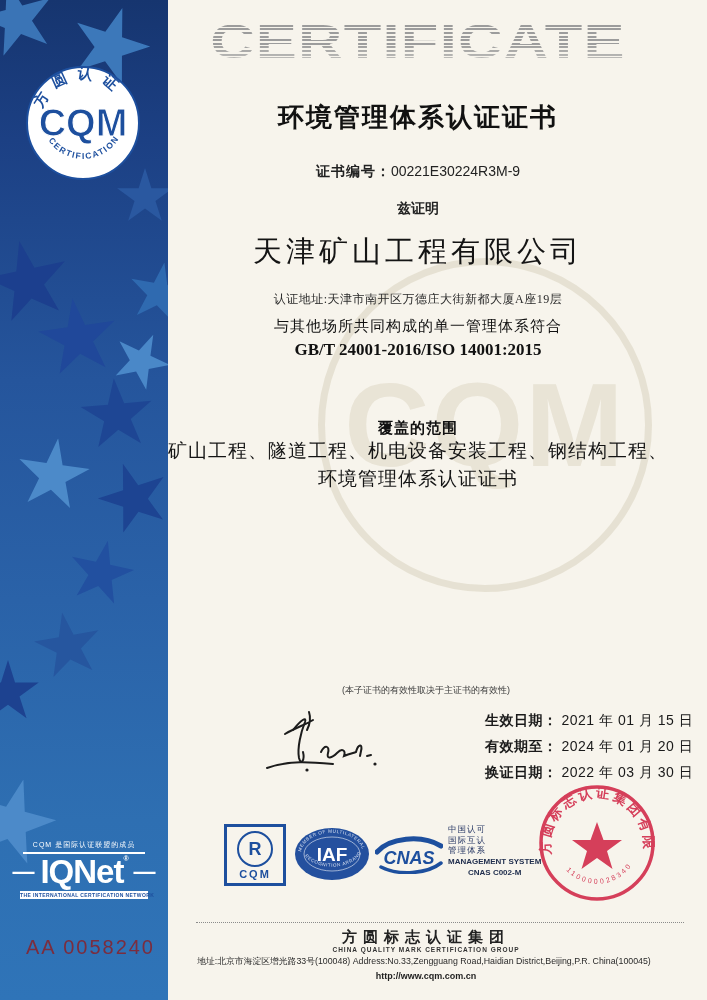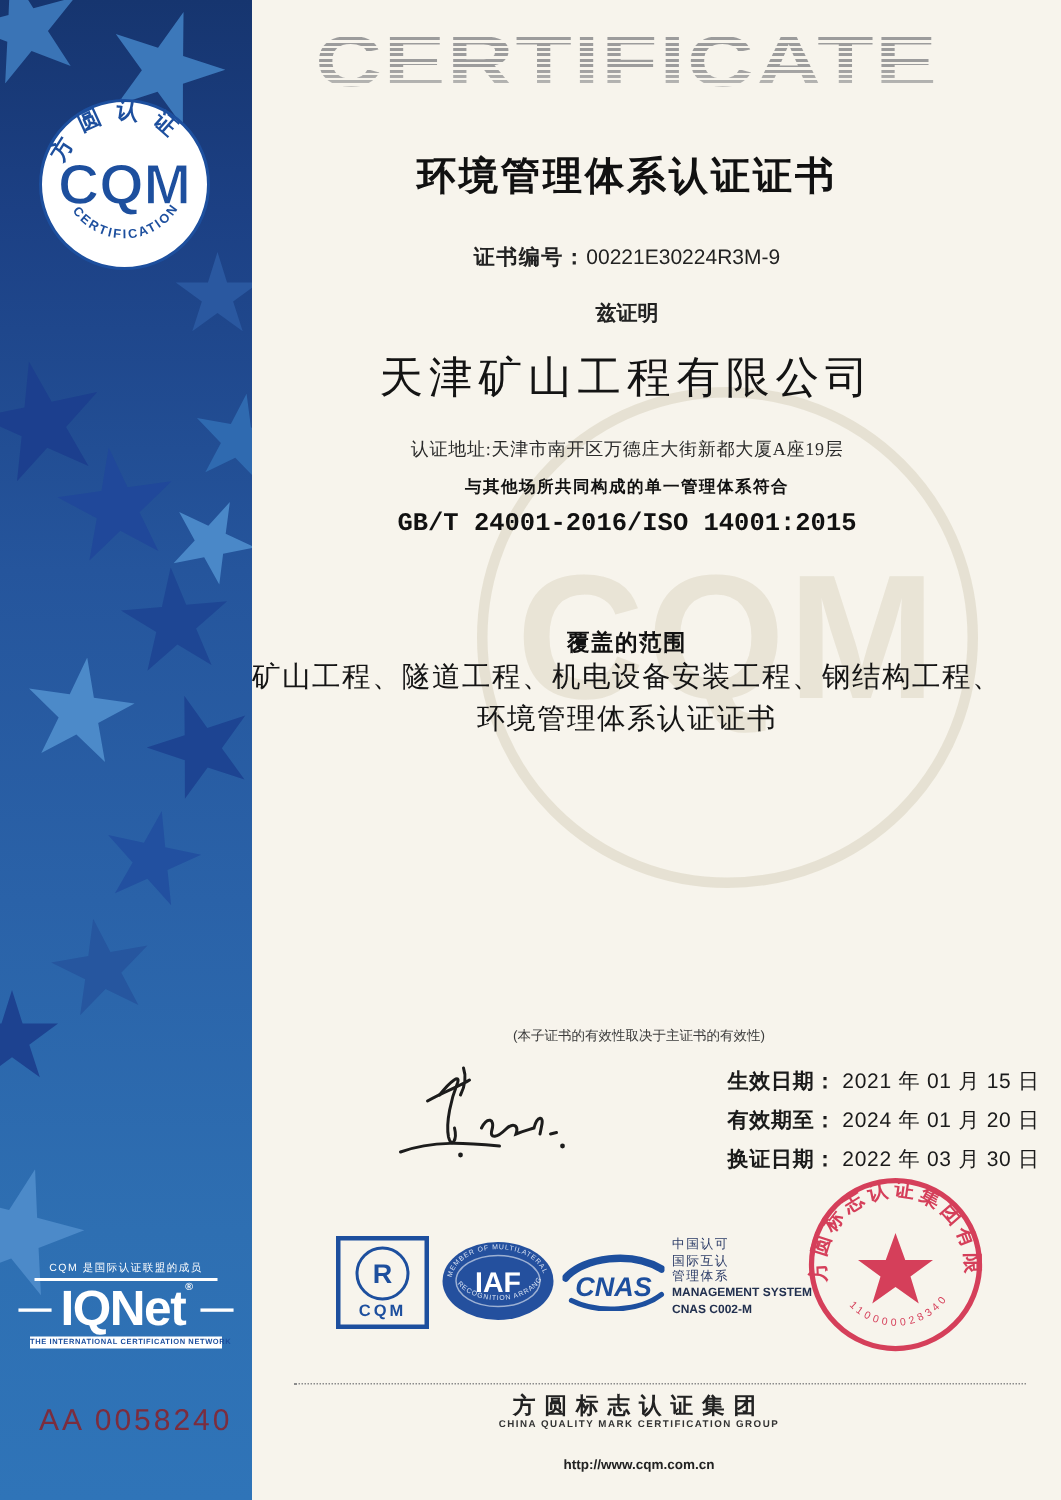--- a/index.html
+++ b/index.html
@@ -50,22 +50,22 @@
     -webkit-background-clip:text;background-clip:text;color:transparent;
     -webkit-mask-image:linear-gradient(180deg,#000 55%,rgba(0,0,0,.4) 100%);
             mask-image:linear-gradient(180deg,#000 55%,rgba(0,0,0,.4) 100%);
   }
   .cert-title{top:100px;font-size:26px;font-weight:bold;letter-spacing:2px;color:#111;}
   .cert-no{top:163px;font-size:14px;color:#222;}
   .cert-no b{letter-spacing:1px;}
   .certify{top:200px;font-size:14px;font-weight:bold;color:#222;}
   .company{top:232px;font-size:29px;letter-spacing:4px;color:#141414;font-family:"Liberation Serif",serif;}
   .addr{top:291px;font-size:12px;color:#2a2a2a;font-family:"Liberation Serif",serif;letter-spacing:.5px;}
-  .conform{top:317px;font-size:11px;font-weight:bold;color:#111;letter-spacing:1px;}
-  .standard{top:340px;font-size:17px;font-weight:bold;color:#111;font-family:Liberation Mono, monospace;}
+  .conform{top:317px;font-size:15px;font-weight:normal;color:#111;letter-spacing:1px;}
+  .standard{top:340px;font-size:17px;font-weight:bold;color:#111;font-family:Liberation Serif, serif;}
   .scope-label{top:407px;font-size:15px;font-weight:bold;color:#111;letter-spacing:1px;margin-top:12px;}
   .scope1{top:438px;font-size:19px;color:#141414;font-family:"Liberation Serif",serif;letter-spacing:1px;}
   .scope2{top:466px;font-size:19px;color:#141414;font-family:"Liberation Serif",serif;letter-spacing:1px;}
   .note{top:684px;font-size:9px;color:#3a3a3a;left:8px;}
   .signature{position:absolute;left:95px;top:708px;}
   .dates{position:absolute;left:317px;top:712px;}
   .date-row{display:flex;align-items:baseline;font-size:14px;color:#1a1a1a;margin-bottom:8px;white-space:nowrap;}
   .date-row .dl{font-weight:bold;letter-spacing:.5px;}
   .date-row .dv{margin-left:4px;letter-spacing:.5px;}
   .marks{position:absolute;left:0;top:820px;width:539px;height:80px;}
@@ -75,21 +75,21 @@
   }
   .cqm-r .circ{
     width:32px;height:32px;border:2.5px solid #1d4f9e;border-radius:50%;margin-top:4px;
     display:flex;align-items:center;justify-content:center;font-size:18px;font-weight:bold;color:#1d4f9e;
   }
   .cqm-r .cap{font-size:11px;font-weight:bold;color:#1d4f9e;letter-spacing:2px;margin-top:1px;}
   .iaf{position:absolute;left:126px;top:7px;}
   .cnas{position:absolute;left:207px;top:16px;}
   .accred{position:absolute;left:280px;top:4px;color:#2a3a66;line-height:1.25;}
   .accred .cnl{font-size:8.5px;letter-spacing:1px;}
-  .accred .enl{font-size:8px;font-weight:bold;color:#22304f;margin-top:1px;white-space:nowrap;}
+  .accred .enl{font-size:8px;font-weight:bold;color:#22304f;margin-top:1px;white-space:nowrap;text-align:center;}
   .stamp{position:absolute;left:368px;top:782px;width:122px;height:122px;opacity:.92;}
   .divider{position:absolute;left:28px;top:922px;width:488px;border-top:1.5px dotted #8b8b8b;}
   .footer-cn{top:928px;font-size:15px;font-weight:bold;letter-spacing:6px;color:#222;left:8px;}
   .footer-en{top:946px;font-size:6.5px;font-weight:bold;letter-spacing:1px;color:#333;left:8px;}
   .footer-addr{top:956px;font-size:8.8px;color:#2a2a2a;left:-24px;width:560px;white-space:nowrap;}
   .footer-web{top:971px;font-size:9px;font-weight:bold;color:#222;left:8px;}
 </style>
 </head>
 <body>
 
@@ -254,14 +254,15 @@
       <text font-size="7" fill="#d3304e" font-family="Liberation Sans, sans-serif" letter-spacing="2.5">
         <textPath href="#stampBot" startOffset="8%">1100000283409</textPath>
       </text>
     </svg>
   </div>
 
   <div class="divider"></div>
 
   <div class="row footer-cn">方圆标志认证集团</div>
   <div class="row footer-en">CHINA QUALITY MARK CERTIFICATION GROUP</div>
+  <div class="row footer-addr">地址:北京市海淀区增光路33号(100048)   Address:No.33,Zengguang Road,Haidian District,Beijing,P.R. China(100045)</div>
   <div class="row footer-web">http://www.cqm.com.cn</div>
 </div>
 
 </body></html>

